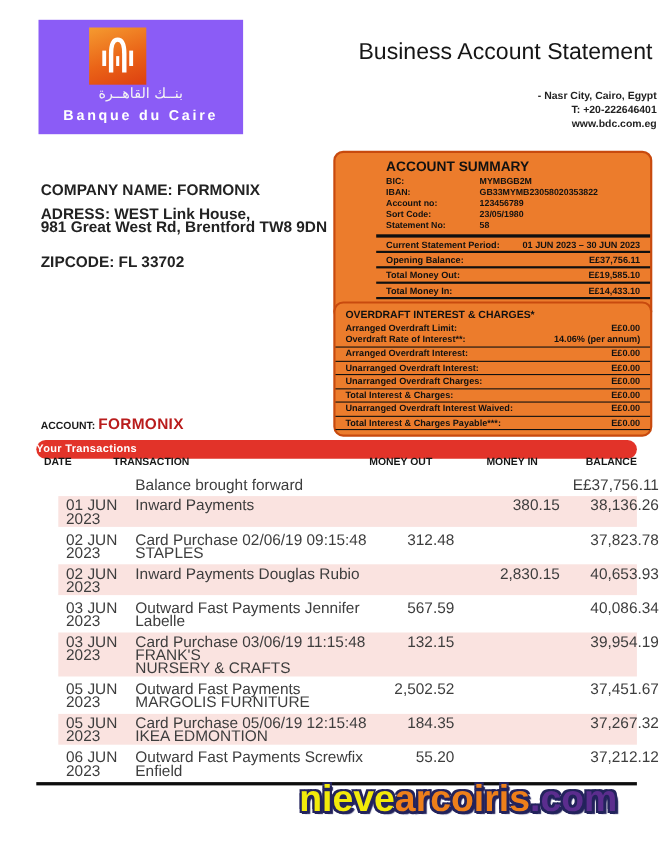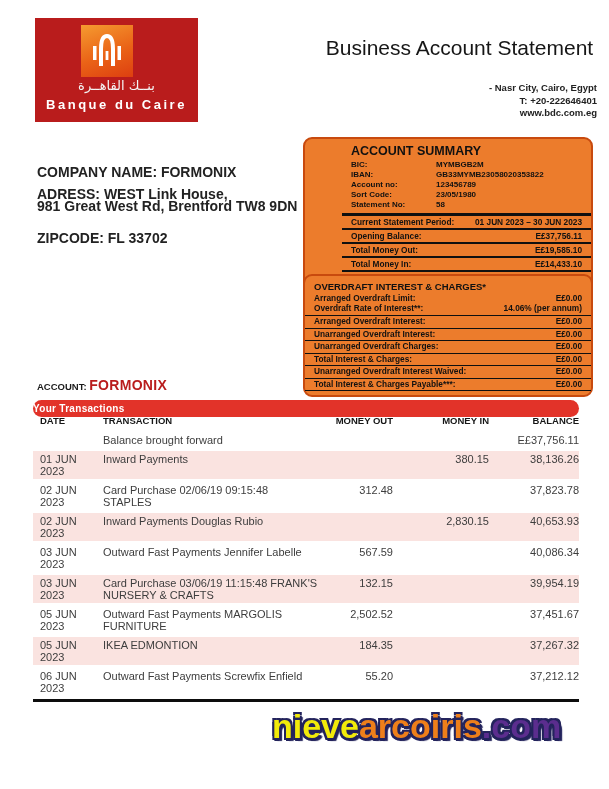--- a/index.html
+++ b/index.html
@@ -1,20 +1,20 @@
 <!DOCTYPE html>
 <html><head>
 <meta charset="utf-8">
 <style>
   html,body{margin:0;padding:0;background:#fff;}
   #page{position:relative;width:609px;height:789px;background:#fff;overflow:hidden;
         font-family:"Liberation Sans",sans-serif;color:#1f1f1f;}
 
   
-  .logo{position:absolute;left:35px;top:18px;width:163px;height:104px;background:#b91c1c;}
+  .logo{position:absolute;left:35px;top:18px;width:186px;height:104px;background:#8b5cf6;}
   .logo-square{position:absolute;left:46px;top:7px;width:52px;height:52px;
                background:linear-gradient(160deg,#f59b30 0%,#ea6317 55%,#dd3f10 100%);}
   .logo-square svg{width:52px;height:52px;display:block;}
   .logo-arabic{position:absolute;left:0;top:60px;width:100%;text-align:center;color:#f4f4f4;
                font-family:"DejaVu Sans",sans-serif;font-size:13px;line-height:16px;}
   .logo-latin{position:absolute;left:0;top:79px;width:100%;text-align:center;color:#fff;
               font-size:13px;font-weight:bold;letter-spacing:2.5px;}
 
   
   .title{position:absolute;left:322px;top:36px;width:275px;text-align:center;
@@ -51,21 +51,21 @@
   .account-line{position:absolute;left:37px;top:377px;font-size:9.5px;font-weight:bold;color:#1a1a1a;}
   .account-line .acct-name{font-size:14px;font-weight:900;letter-spacing:.3px;color:#b91c1c;margin-top:10px;}
   .trans-bar{position:absolute;left:33px;top:400px;width:546px;height:17px;border-radius:9px;
              background:#E23329;color:#fff;font-size:10px;font-weight:bold;
              line-height:17px;padding-left:0;box-sizing:border-box;letter-spacing:.3px;}
   .table{position:absolute;left:33px;top:415px;width:546px;}
   .trow{display:grid;grid-template-columns:70px 218px 72px 96px 90px;align-items:start;}
   .thead{font-size:9.5px;font-weight:bold;color:#161616;padding-bottom:6px;}
   .cell-date{padding-left:7px;}
   .cell-out,.cell-in,.cell-bal{text-align:right;}
-  .drow{font-size:11px;color:#3d3d3d;line-height:12px;padding:2px 0;margin-bottom:3px;}
+  .drow{font-size:14px;color:#3d3d3d;line-height:12px;padding:2px 0;margin-bottom:3px;margin-left:20px;}
   .drow.shaded{background:#FAE3E0;}
   .desc2{line-height:12px;}
   .desc2:empty{display:none;}
   .table-end{border-top:3px solid #0d0d0d;margin-top:2px;}
 
   
   .watermark{position:absolute;left:272px;top:707px;font-size:34px;font-weight:800;
              letter-spacing:0px;white-space:nowrap;
              text-shadow:-2px -2px 0 #23235c,2px -2px 0 #23235c,-2px 2px 0 #23235c,
                           2px 2px 0 #23235c,0 3px 0 #23235c,3px 3px 1px #23235c;}
@@ -308,20 +308,21 @@
 
         </div>
         <div class="cell-out">2,502.52</div>
         <div class="cell-in"></div>
         <div class="cell-bal">37,451.67</div>
       </div>
 
       <div class="trow drow shaded">
         <div class="cell-date">05 JUN 2023</div>
         <div>
+          <div>Card Purchase 05/06/19 12:15:48</div>
           <div class="desc2">IKEA EDMONTION</div>
         </div>
         <div class="cell-out">184.35</div>
         <div class="cell-in"></div>
         <div class="cell-bal">37,267.32</div>
       </div>
 
       <div class="trow drow">
         <div class="cell-date">06 JUN 2023</div>
         <div>

